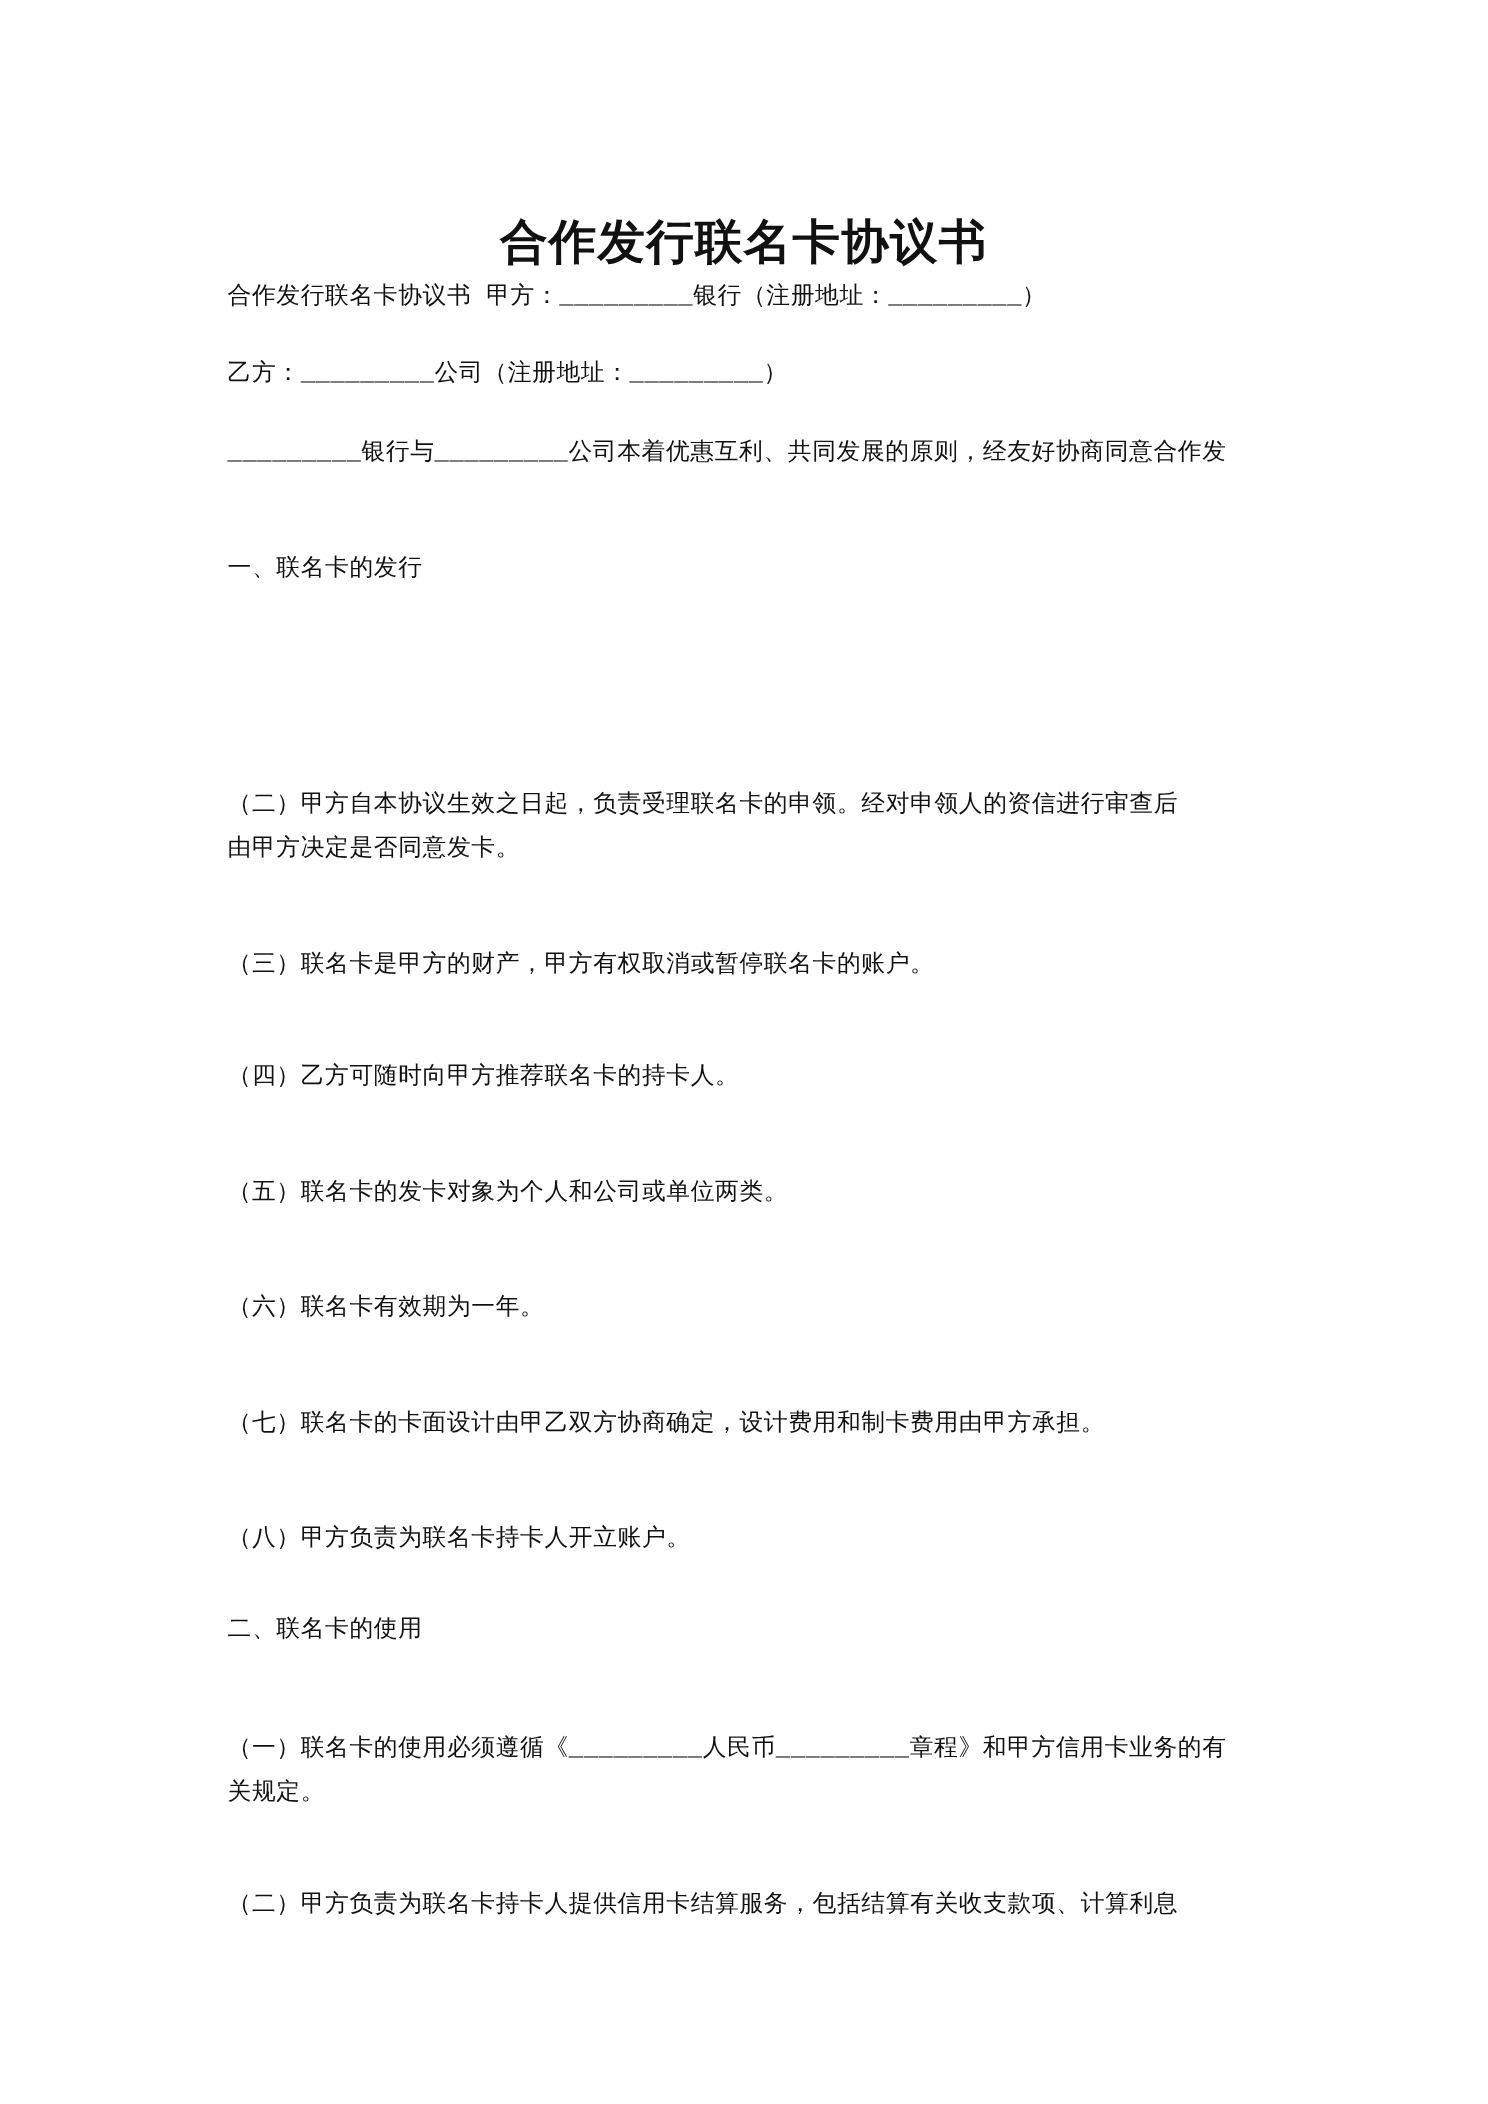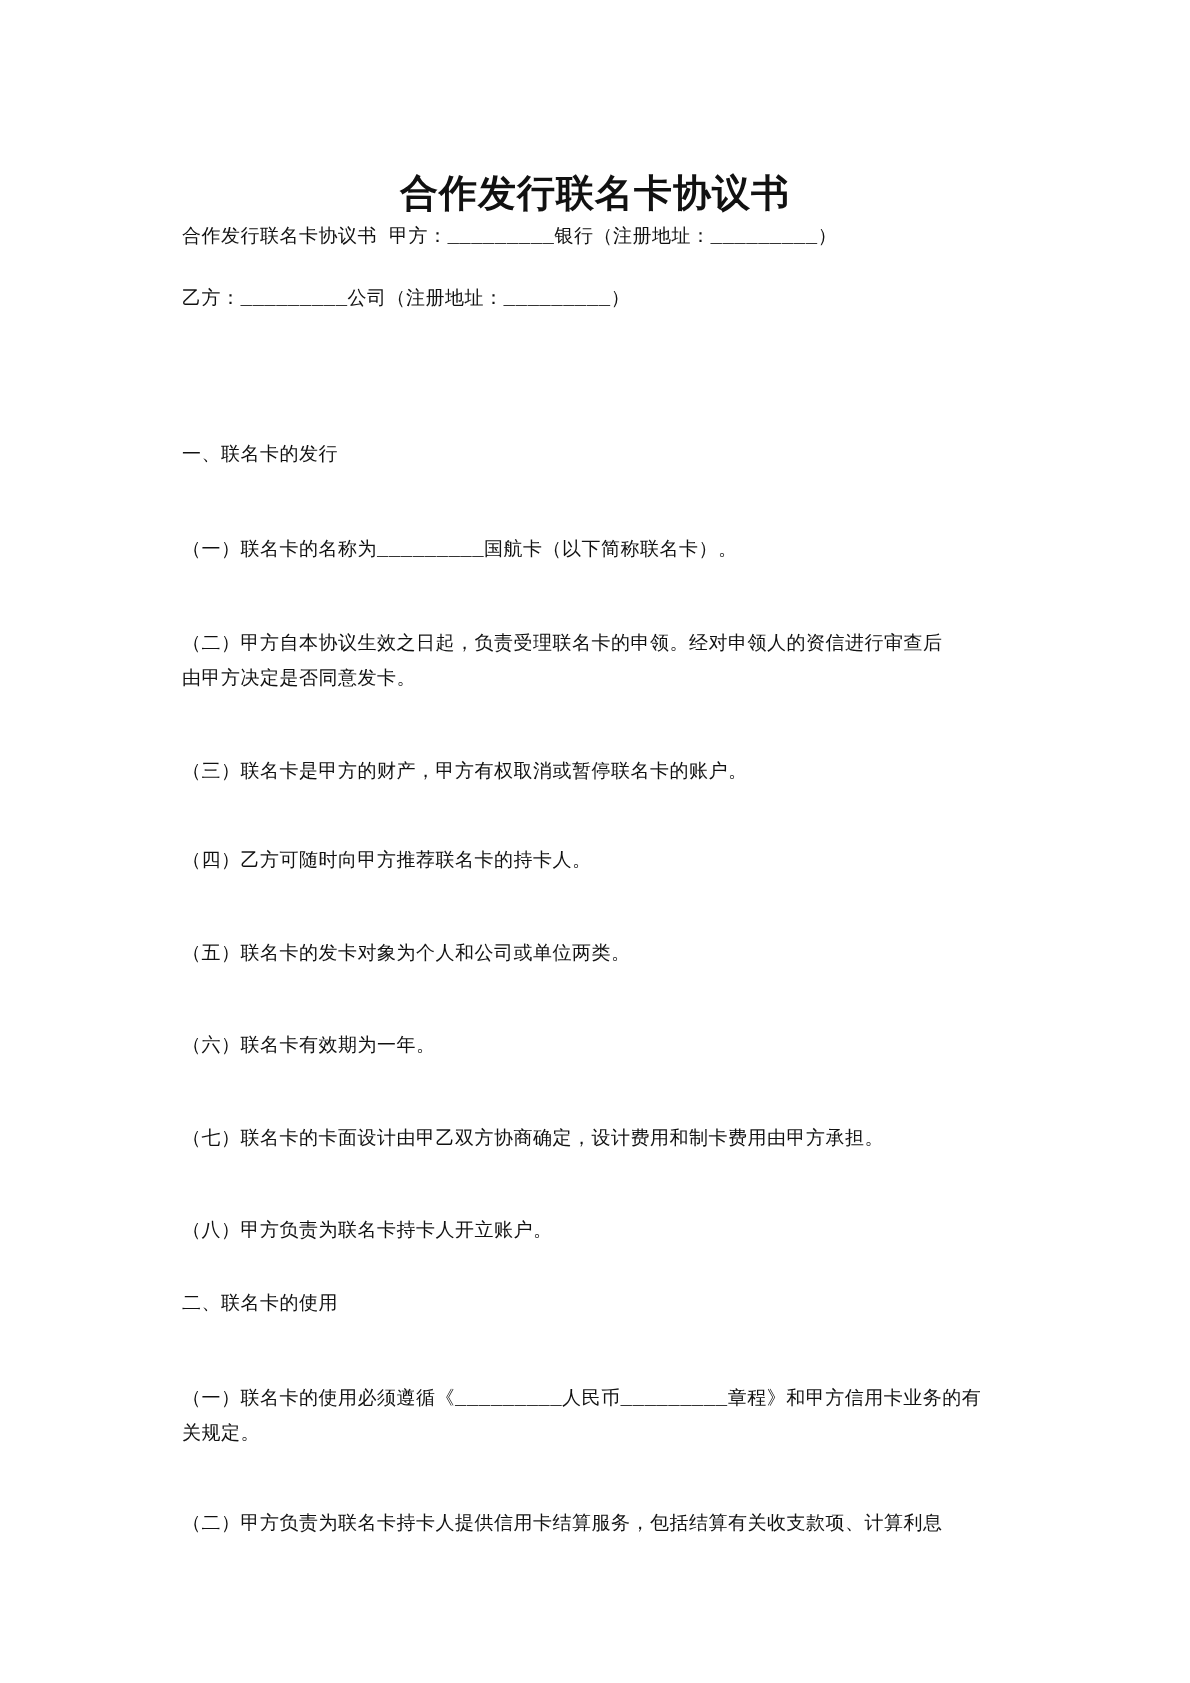--- a/index.html
+++ b/index.html
@@ -13,22 +13,22 @@
           white-space:nowrap; letter-spacing:0.5px;font-family:Liberation Mono, monospace; }
 </style>
 </head>
 <body>
 
 <div class="page">
   <div class="title">合作发行联名卡协议书</div>
 
   <div class="line" style="top:220px">合作发行联名卡协议书  甲方：_________银行（注册地址：_________）</div>
   <div class="line" style="top:282px">乙方：_________公司（注册地址：_________）</div>
+  <div class="line" style="top:345px">_________银行与_________公司本着优惠互利、共同发展的原则，经友好协商同意合作发</div>
   <div class="line" style="top:438px">一、联名卡的发行</div>
-  <div class="line" style="top:533px">（一）联名卡的名称为_________国航卡（以下简称联名卡）。</div>
   <div class="line" style="top:627px">（二）甲方自本协议生效之日起，负责受理联名卡的申领。经对申领人的资信进行审查后</div>
   <div class="line" style="top:662px">由甲方决定是否同意发卡。</div>
   <div class="line" style="top:755px">（三）联名卡是甲方的财产，甲方有权取消或暂停联名卡的账户。</div>
   <div class="line" style="top:844px">（四）乙方可随时向甲方推荐联名卡的持卡人。</div>
   <div class="line" style="top:937px">（五）联名卡的发卡对象为个人和公司或单位两类。</div>
   <div class="line" style="top:1029px">（六）联名卡有效期为一年。</div>
   <div class="line" style="top:1122px">（七）联名卡的卡面设计由甲乙双方协商确定，设计费用和制卡费用由甲方承担。</div>
   <div class="line" style="top:1214px">（八）甲方负责为联名卡持卡人开立账户。</div>
   <div class="line" style="top:1287px">二、联名卡的使用</div>
   <div class="line" style="top:1382px">（一）联名卡的使用必须遵循《_________人民币_________章程》和甲方信用卡业务的有</div>

